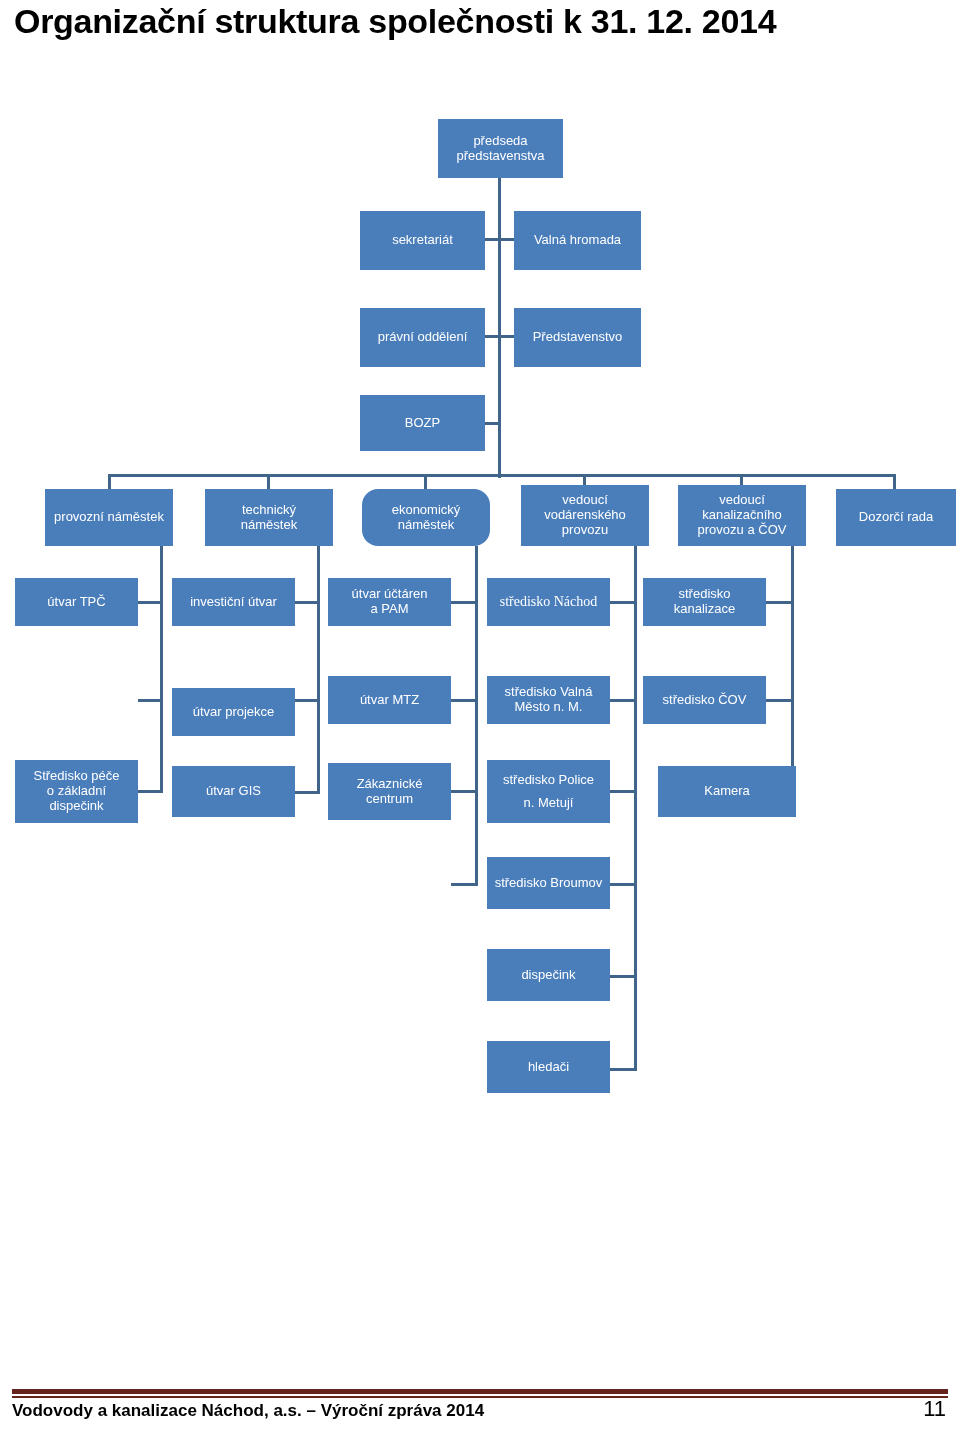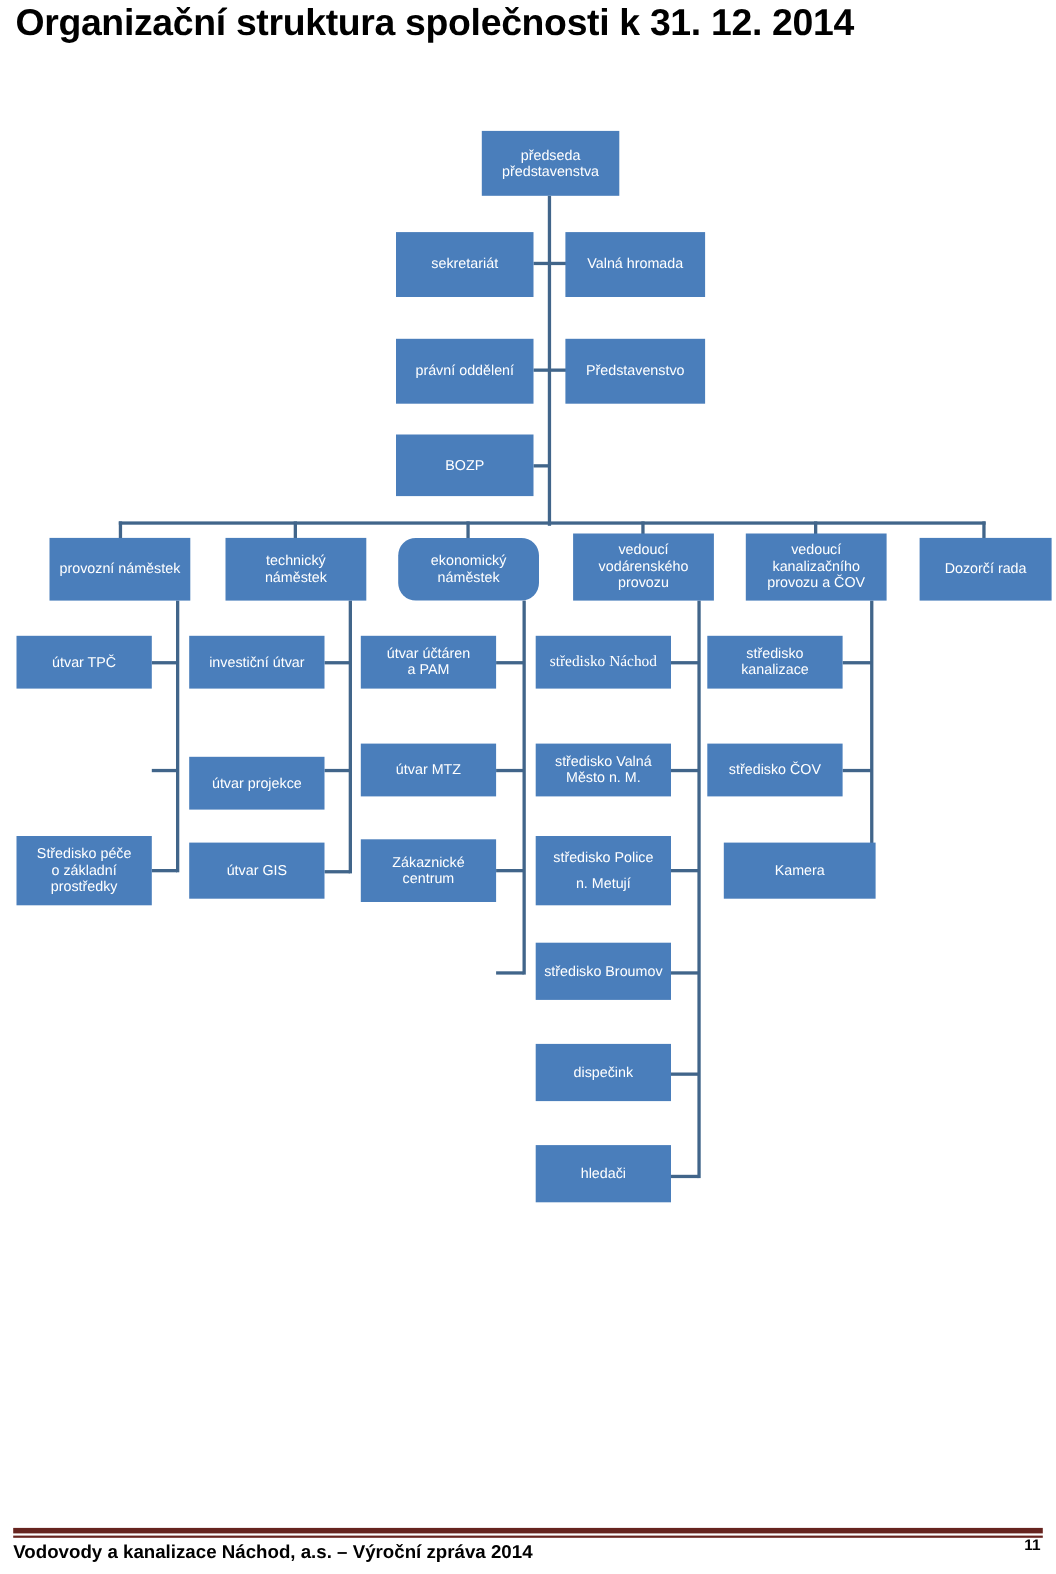--- a/index.html
+++ b/index.html
@@ -82,22 +82,22 @@
     top: 1401px;
     font-size: 17px;
     font-weight: bold;
     color: #000000;
     white-space: nowrap;
   }
   #footer-page {
     position: absolute;
     right: 14px;
     top: 1396px;
-    font-size: 14px;
-    font-weight: bold;
+    font-size: 22px;
+    font-weight: normal;
     color: #000000;
   }
 </style>
 </head>
 <body>
 
 <div id="page">
 
   <div id="page-title">Organizační struktura společnosti k 31. 12. 2014</div>
 
@@ -183,21 +183,21 @@
 kanalizace</div>
 
     <div class="node" style="left:172px; top:660px; width:123px; height:48px;margin-top:28px;">útvar projekce</div>
     <div class="node" style="left:328px; top:676px; width:123px; height:48px;">útvar MTZ</div>
     <div class="node" style="left:487px; top:676px; width:123px; height:48px;">středisko Valná
 Město n. M.</div>
     <div class="node" style="left:643px; top:676px; width:123px; height:48px;">středisko ČOV</div>
 
     <div class="node" style="left:15px; top:760px; width:123px; height:63px;">Středisko péče
 o základní
-prostředky</div>
+dispečink</div>
     <div class="node" style="left:172px; top:766px; width:123px; height:51px;">útvar GIS</div>
     <div class="node" style="left:328px; top:763px; width:123px; height:57px;">Zákaznické
 centrum</div>
     <div class="node" style="left:487px; top:760px; width:123px; height:63px; line-height:1.7;">středisko Police
 n. Metují</div>
     <div class="node" style="left:658px; top:766px; width:138px; height:51px;">Kamera</div>
 
     <div class="node nowrap" style="left:487px; top:857px; width:123px; height:52px;">středisko Broumov</div>
 
     <div class="node" style="left:487px; top:949px; width:123px; height:52px;">dispečink</div>

